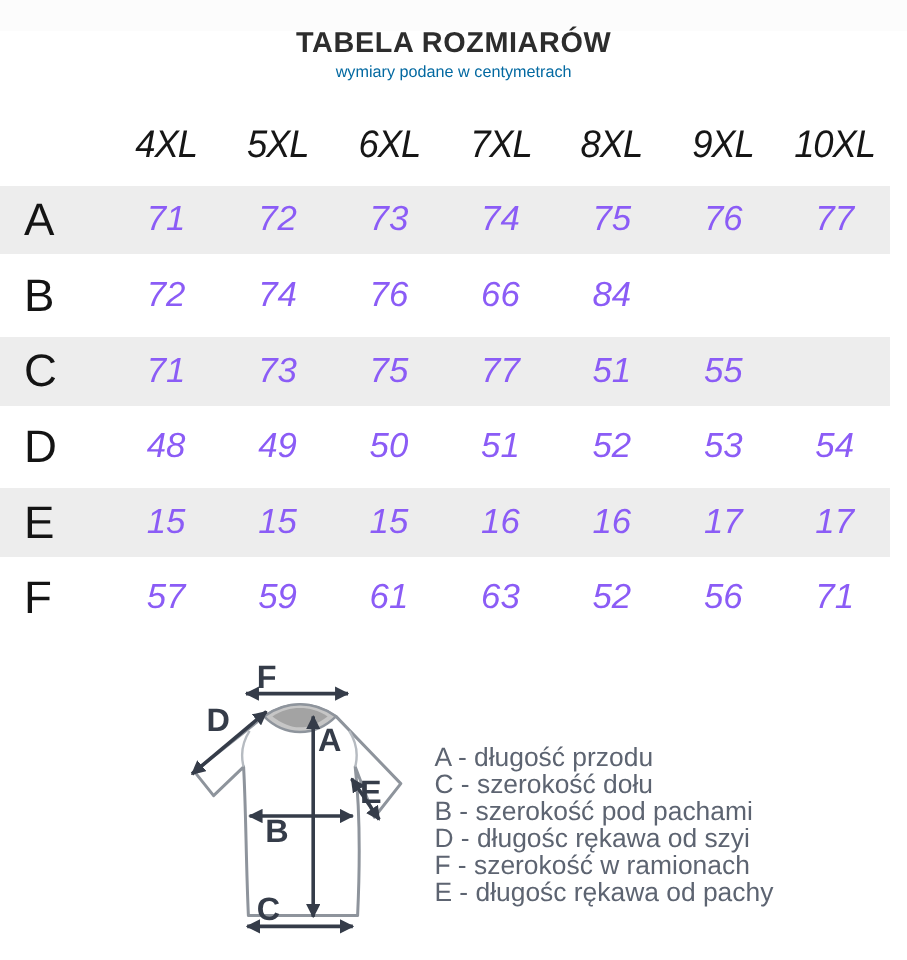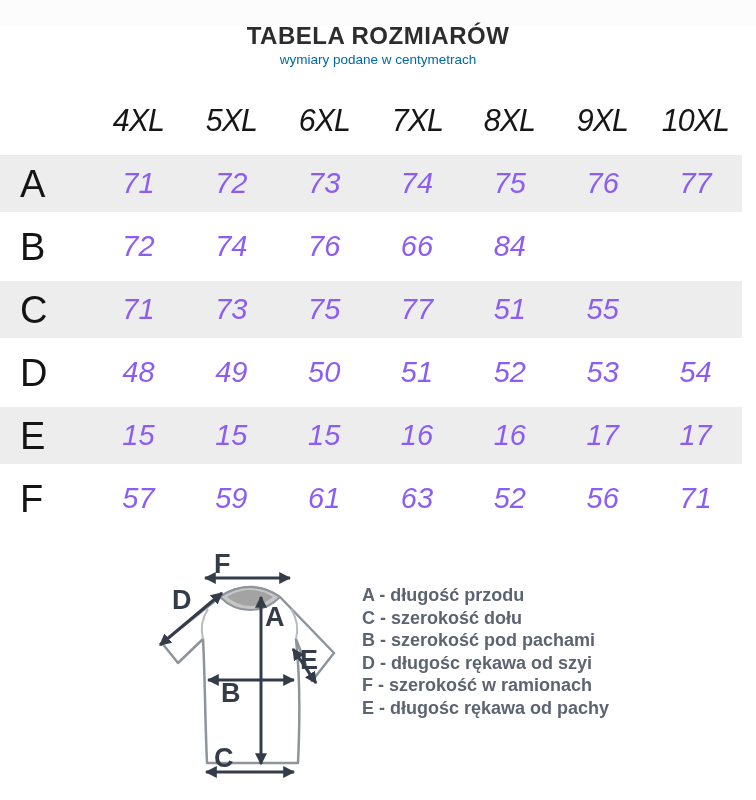--- a/index.html
+++ b/index.html
@@ -16,21 +16,21 @@
   .thead{height:64px;}
   .col-h{text-align:center;font-style:italic;font-size:32px;color:#161616;letter-spacing:-1px;transform:scaleX(0.95);}
   .trow{height:63px;box-sizing:border-box;}
   .trow.striped{background:#ededed;background-clip:content-box;padding:3px 0;}
   .rlabel{font-size:38px;color:#141414;padding-left:20px;line-height:1;}
   .cell{text-align:center;font-style:italic;font-size:29px;color:#8b5cf6;}
 
   .diagram{position:absolute;left:150px;top:545px;width:220px;height:255px;}
   .diagram text{font-family:"Liberation Sans",sans-serif;font-weight:bold;font-size:27px;fill:#353c49;}
 
-  .legend{position:absolute;left:362px;top:584px;color:#5d6471;font-size:18px;line-height:22.5px;font-weight:bold;}
+  .legend{position:absolute;left:362px;top:620px;color:#5d6471;font-size:22px;line-height:22.5px;}
   .legend-item{white-space:nowrap;}
 </style>
 </head>
 <body>
 
 <div class="page">
   <div class="top-band"></div>
 
   <div class="title-block">
     <h1 class="page-title">TABELA ROZMIARÓW</h1>

